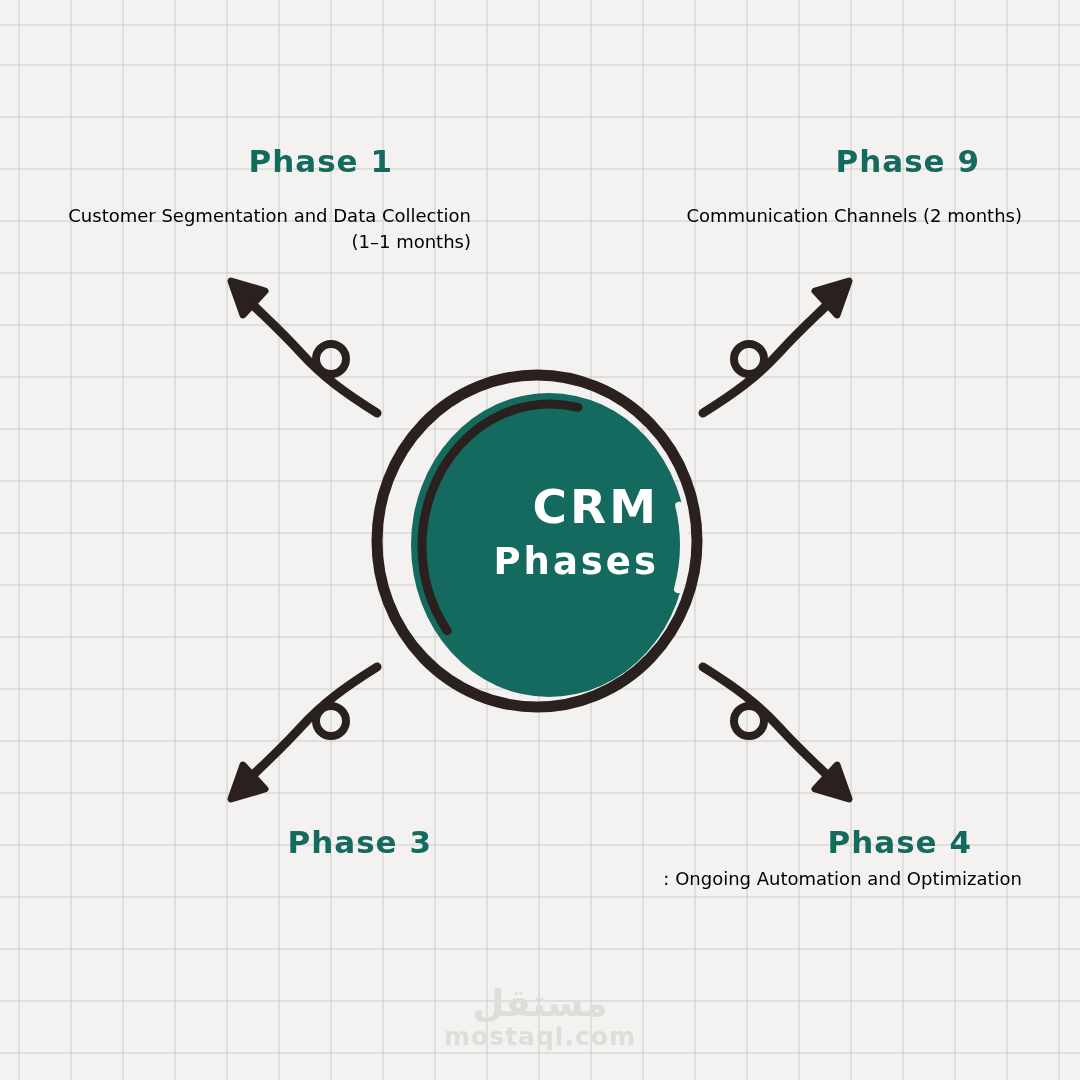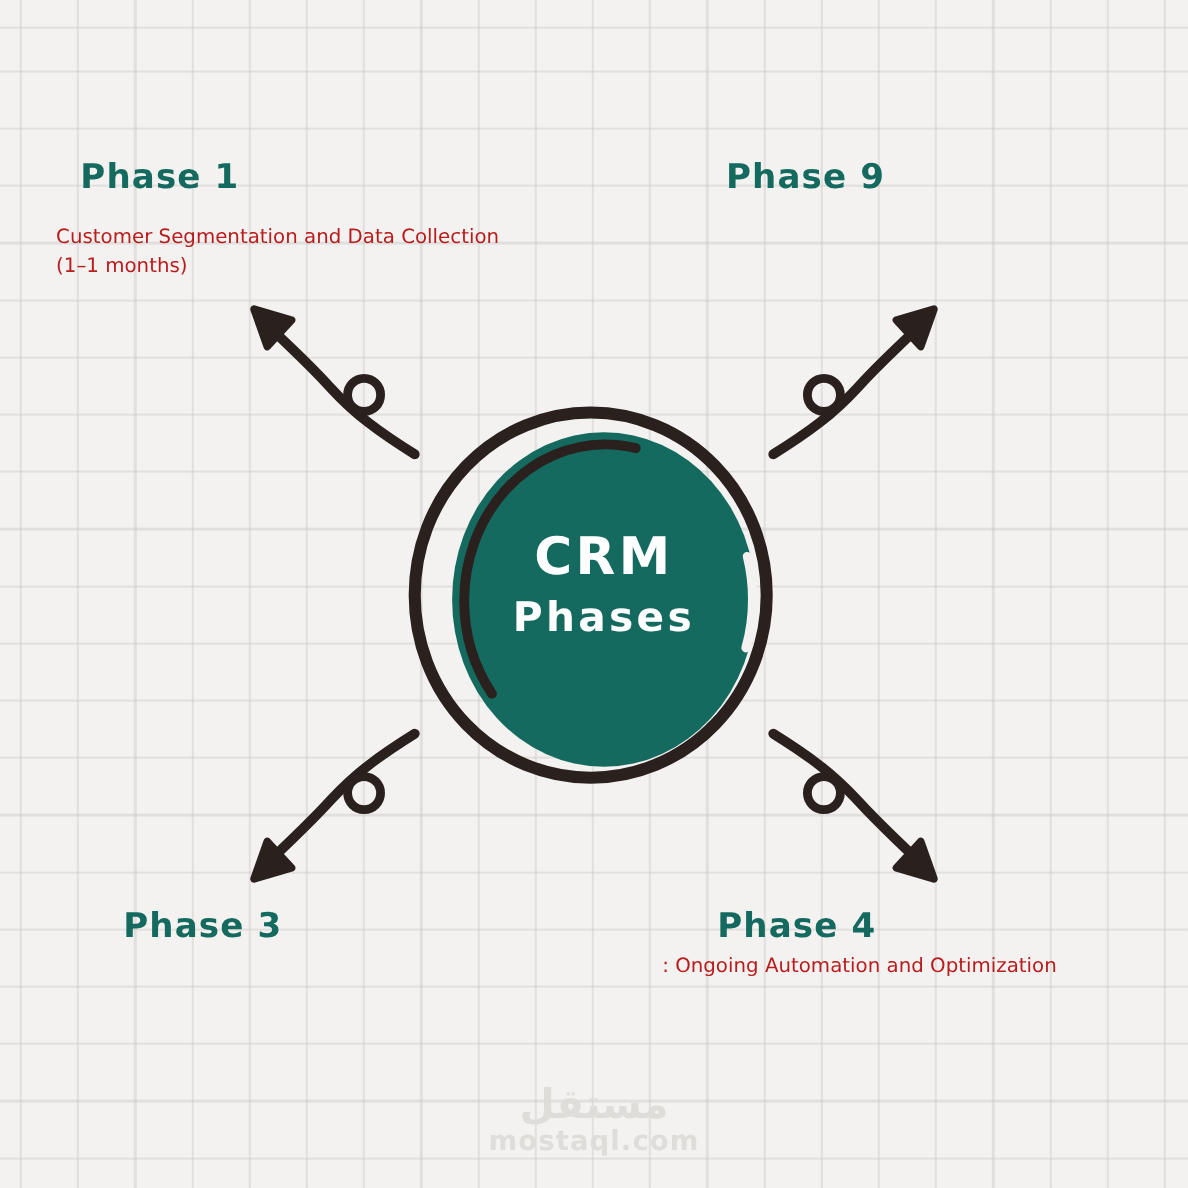--- a/index.html
+++ b/index.html
@@ -6,35 +6,35 @@
   body{
     width:1080px;height:1080px;position:relative;overflow:hidden;
     background-color:#f3f2f0;
     background-image:
       repeating-linear-gradient(0deg, rgba(200,198,195,.42) 0 2px, transparent 2px 52px),
       repeating-linear-gradient(90deg, rgba(200,198,195,.42) 0 2px, transparent 2px 52px);
     background-position:18px 26px;
     font-family:"DejaVu Sans", sans-serif;
   }
   .phase-title{
-    position:absolute;width:320px;text-align:left;
+    position:absolute;width:320px;text-align:right;
     font-size:31px;font-weight:bold;letter-spacing:1px;color:#156a5f;
   }
   .phase-desc{
-    position:absolute;width:420px;text-align:left;
-    font-size:18px;line-height:26px;color:#b91c1c;
+    position:absolute;width:420px;text-align:right;
+    font-size:18px;line-height:26px;color:#000000;
   }
   .phase-desc .line{white-space:nowrap}
   .arrow{position:absolute;width:165px;height:155px}
   .flip-x{transform:scaleX(-1)}
   .flip-y{transform:scaleY(-1)}
   .flip-xy{transform:scale(-1,-1)}
   .emblem{position:absolute;left:368px;top:364px;width:345px;height:355px}
   .crm-text{
-    position:absolute;width:220px;text-align:center;color:#ffffff;
+    position:absolute;width:220px;text-align:right;color:#ffffff;
     font-weight:bold;letter-spacing:3px;
   }
   .crm-line1{left:439px;top:479px;font-size:47px}
   .crm-line2{left:439px;top:540px;font-size:37px}
   .watermark{
     position:absolute;left:390px;top:984px;width:300px;text-align:center;
     color:#dfddda;user-select:none;
   }
   .watermark .logo{font-size:37px;font-weight:bold;line-height:40px}
   .watermark .domain{font-size:25px;font-weight:bold;letter-spacing:1px;line-height:26px}
@@ -46,20 +46,21 @@
   <div class="phase-title" style="left:73px;top:143px">Phase 1</div>
   <div class="phase-desc" style="left:51px;top:203px">
     <div class="line">Customer Segmentation and Data Collection</div>
     <div class="line">(1–1 months)</div>
   </div>
 </div>
 
 <div>
   <div class="phase-title" style="left:660px;top:143px">Phase 9</div>
   <div class="phase-desc" style="left:602px;top:203px">
+    <div class="line">Communication Channels (2 months)</div>
   </div>
 </div>
 
 <div>
   <div class="phase-title" style="left:112px;top:824px">Phase 3</div>
   <div class="phase-desc" style="left:57px;top:866px">
   </div>
 </div>
 
 <div>

